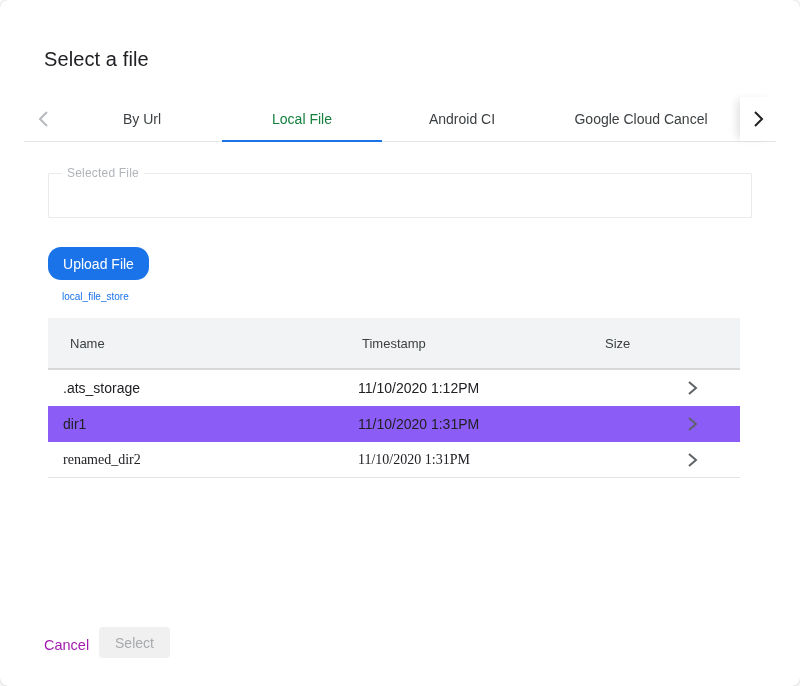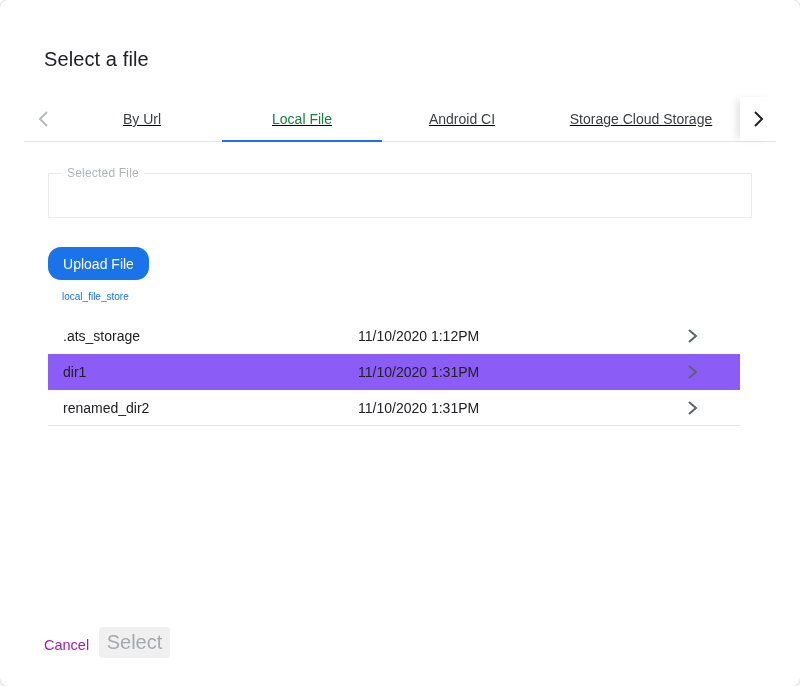--- a/index.html
+++ b/index.html
@@ -25,21 +25,21 @@
     width: 752px; height: 45px;
     display: flex; align-items: stretch;
     border-bottom: 1px solid #e5e6e8;
   }
   .pag-btn {
     display: flex; align-items: center; justify-content: center;
     background: #fff; border: none; cursor: pointer;
   }
   .pag-prev { width: 38px; }
   .pag-next { width: 36px; box-shadow: -6px 0 8px -3px rgba(0,0,0,0.12); position: relative; z-index: 2; }
-  .tabs { flex: 1; display: flex; text-decoration: underline; }
+  .tabs { flex: 1; display: flex; }
   .tab {
     display: flex; align-items: center; justify-content: center;
     font-size: 14px; font-weight: 500; color: #3c4043;
     position: relative; cursor: pointer;
   }
   .tab-byurl, .tab-localfile, .tab-androidci { width: 160px; }
   .tab-gcs { width: 198px; }
   .tab.active { color: #15803d; }
   .tab.active::after {
     content: ""; position: absolute; left: 0; right: 0; bottom: -1px;
@@ -88,36 +88,36 @@
   .t-head .c-name { padding-left: 22px; }
   .t-head .c-ts   { padding-left: 4px; }
   .t-row {
     display: grid; grid-template-columns: 310px 247px 1fr 96px;
     align-items: center; height: 36px;
     font-size: 14px; color: #202124; cursor: pointer;
     background: #fff;
   }
   .t-row .c-name { padding-left: 15px; }
   .t-row.selected { background: #8b5cf6; }
-  .t-row.last { border-bottom: 1px solid #e2e3e5; }
+  .t-row.last { border-bottom: 1px solid #e2e3e5; font-family: Liberation Serif, serif; }
   .c-chevron { display: flex; justify-content: center; align-items: center; }
 
   
   .cancel-btn {
     position: absolute; left: 44px; top: 637px;
     background: none; border: none; cursor: pointer;
     font-family: "Liberation Sans", sans-serif;
     font-size: 14.5px; font-weight: 500; color: #a21caf;
   }
   .select-btn {
     position: absolute; left: 99px; top: 627px;
     width: 71px; height: 31px;
     background: #f0f0f1; color: #a7a9ab;
     font-family: "Liberation Sans", sans-serif;
-    font-size: 20px; font-weight: 500;
+    font-size: 14px; font-weight: 500;
     border: none; border-radius: 4px;
   }
 
   svg { display: block; }
 </style>
 </head>
 <body>
 
 <div class="dialog">
 
@@ -135,21 +135,21 @@
       <div class="tab tab-byurl">
         <span>By Url</span>
       </div>
       <div class="tab tab-localfile active">
         <span>Local File</span>
       </div>
       <div class="tab tab-androidci">
         <span>Android CI</span>
       </div>
       <div class="tab tab-gcs">
-        <span>Storage Cloud Storage</span>
+        <span>Google Cloud Cancel</span>
       </div>
     </div>
     <button class="pag-btn pag-next">
       <span>
         <svg width="13" height="18" viewBox="0 0 13 18">
           <path d="M3 2 L10 9 L3 16" fill="none" stroke="#202124" stroke-width="2"></path>
         </svg>
       </span>
     </button>
   </div>
@@ -157,20 +157,26 @@
   <div class="file-field">
     <span class="file-field-label">Selected File</span>
     <input type="text" placeholder="" style="">
   </div>
 
   <button class="upload-btn">Upload File</button>
 
   <a class="store-link">local_file_store</a>
 
   <div class="file-table">
+    <div class="t-head">
+      <div class="c-name">Name</div>
+      <div class="c-ts">Timestamp</div>
+      <div class="c-size">Size</div>
+      <div class="c-chevron"></div>
+    </div>
 
     <div class="t-row">
       <div class="c-name">.ats_storage</div>
       <div class="c-ts">11/10/2020 1:12PM</div>
       <div class="c-size"></div>
       <div class="c-chevron">
         <svg width="13" height="16" viewBox="0 0 13 16">
           <path d="M3 2 L10 8 L3 14" fill="none" stroke="#5f6368" stroke-width="2"></path>
         </svg>
       </div>

